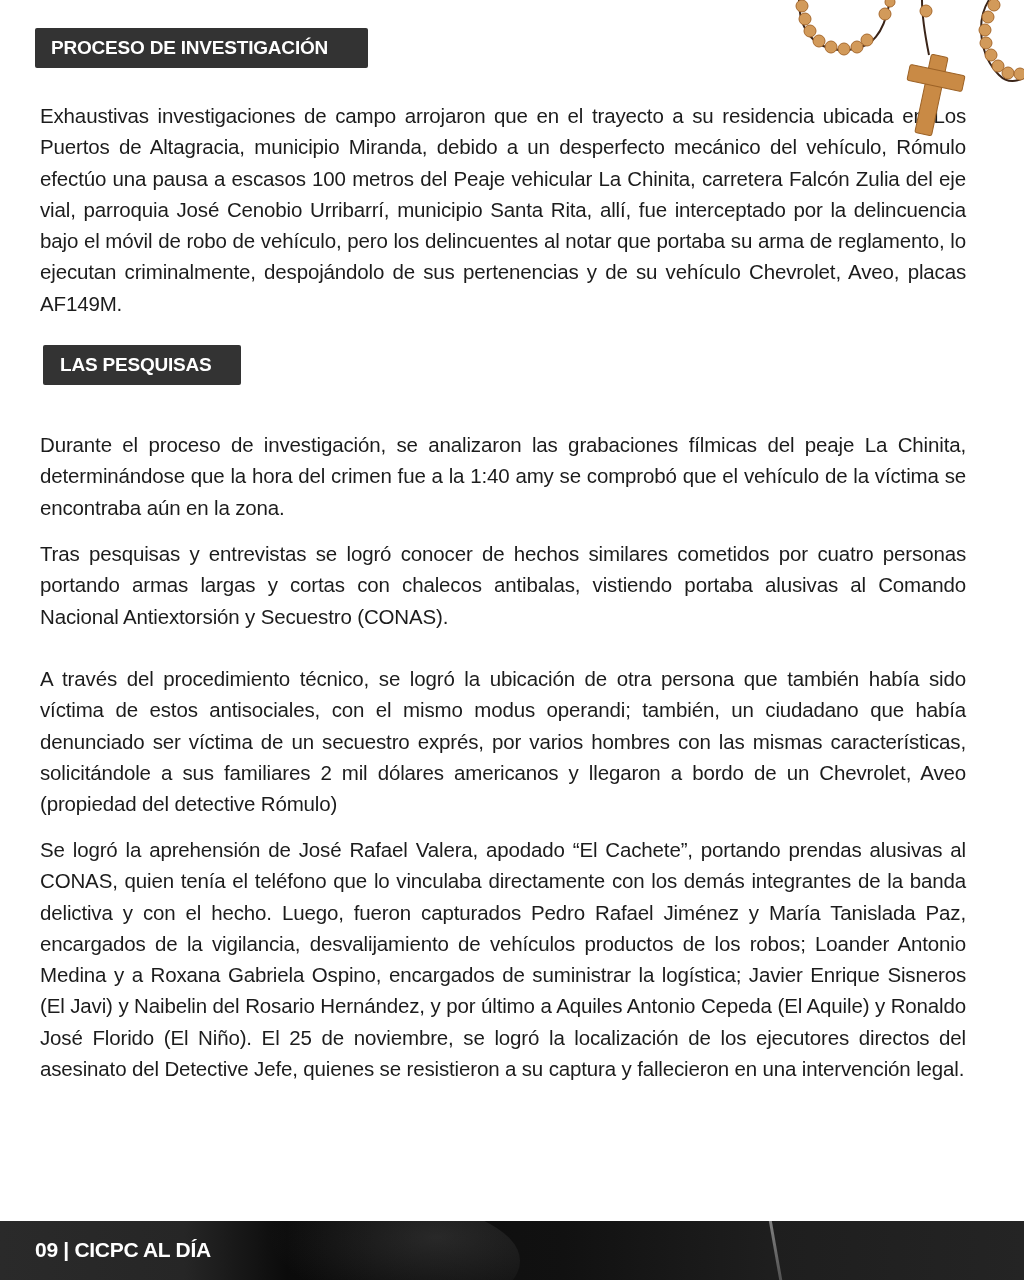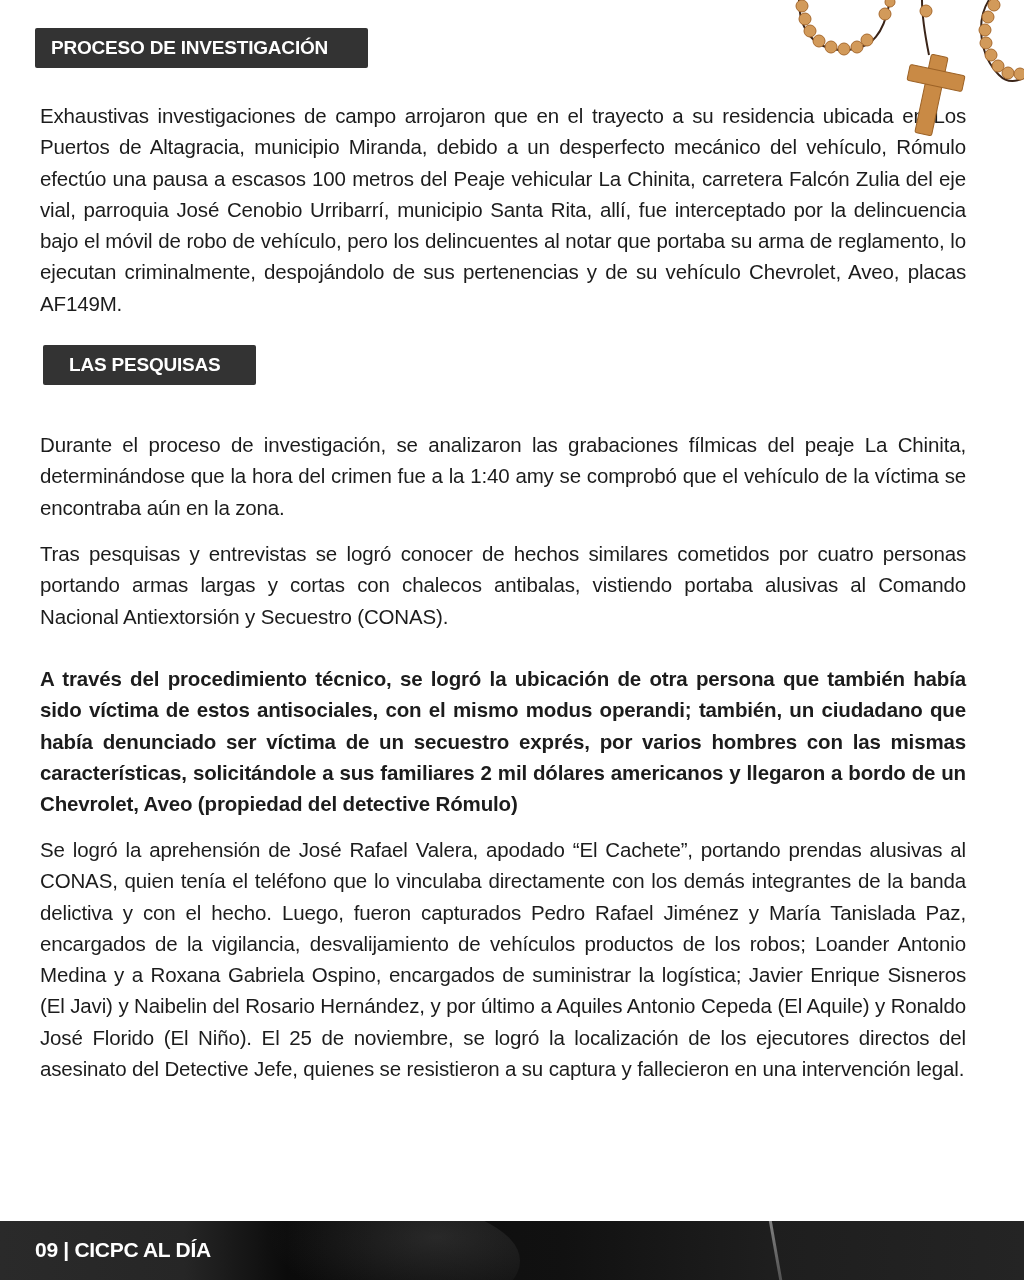--- a/index.html
+++ b/index.html
@@ -15,33 +15,33 @@
     background: #333333;
     color: #ffffff;
     font-weight: bold;
     font-size: 19px;
     border-radius: 2px;
     box-sizing: border-box;
     display: flex; align-items: center;
     letter-spacing: -0.2px;
   }
   #pill-1 { left: 35px; top: 28px; width: 333px; height: 40px; padding-left: 16px; }
-  #pill-2 { left: 43px; top: 345px; width: 213px; height: 40px; padding-left: 26px; align-items: center; }
+  #pill-2 { left: 43px; top: 345px; width: 198px; height: 40px; padding-left: 17px; align-items: center; }
   .para {
     position: absolute; left: 40px; width: 926px;
     font-size: 20.5px; line-height: 31.3px;
     text-align: justify; text-align-last: left;
     letter-spacing: -0.15px;
     margin: 0;
     z-index: 1;
   }
   #p1 { top: 100px; }
   #p2 { top: 429px; }
   #p3 { top: 538px; }
-  #p4 { top: 663px; font-weight: bold; }
+  #p4 { top: 663px; }
   #p5 { top: 834px; }
   .footer {
     position: absolute; left: 0; top: 1221px; width: 1024px; height: 59px;
     background: linear-gradient(90deg, #2a2a2a 0%, #262626 18%, #0b0b0b 28%, #111 55%, #1e1e1e 75%, #242424 100%);
     overflow: hidden;
     text-decoration: underline;
   }
   .footer .shade1 { position: absolute; left: 240px; top: -20px; width: 280px; height: 120px; border-radius: 50%; background: radial-gradient(ellipse at 70% 30%, rgba(90,90,90,0.35), rgba(0,0,0,0) 60%); }
   .footer .line { position: absolute; left: 775px; top: 0; width: 3px; height: 70px; background: linear-gradient(#999, #555); transform: skewX(10deg); opacity: 0.8; }
   .footer-label {

